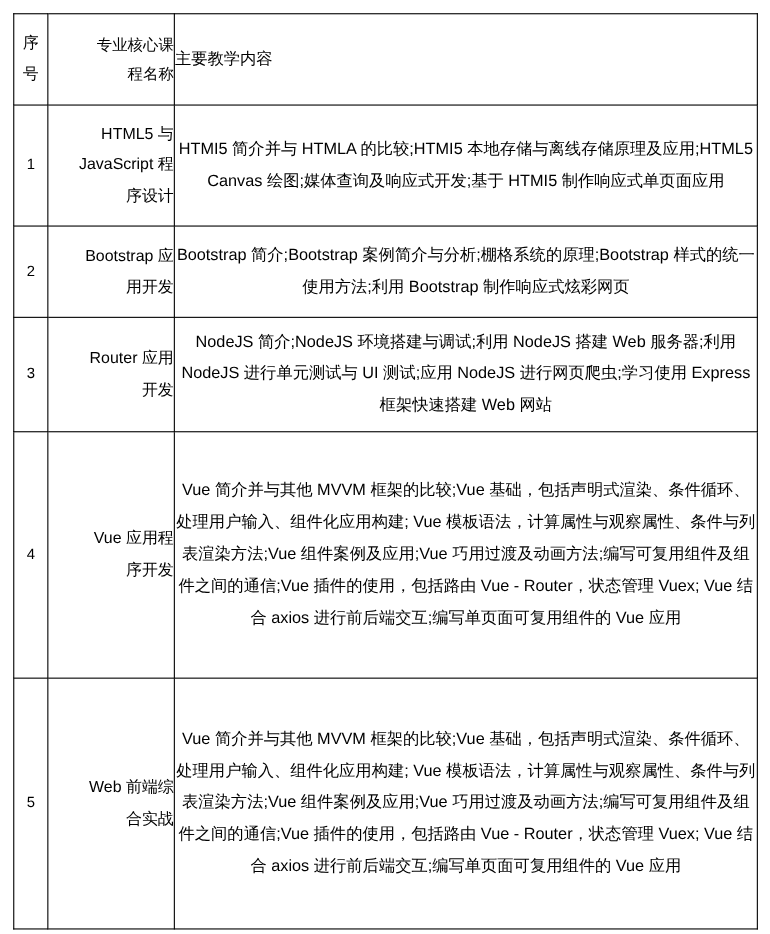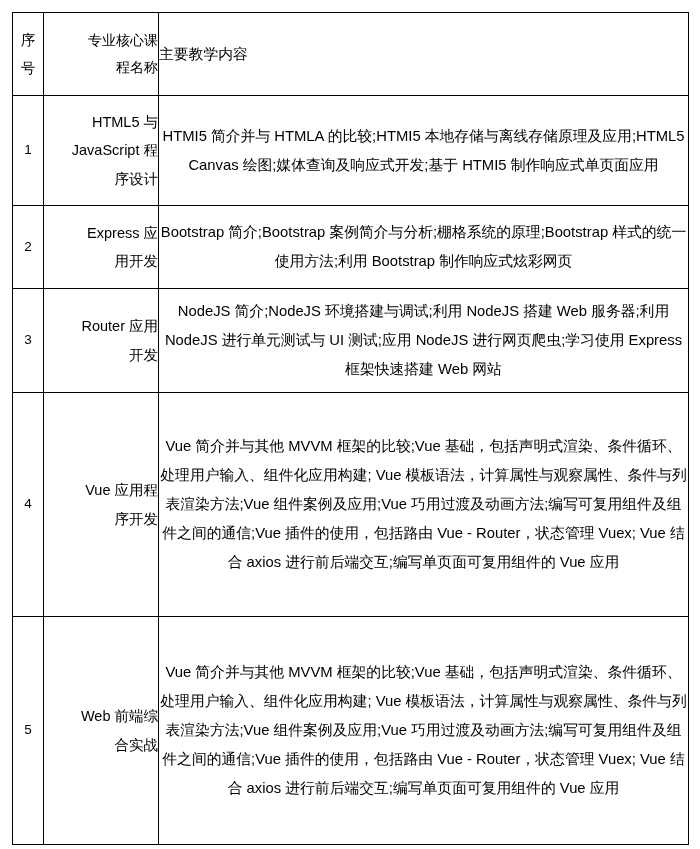--- a/index.html
+++ b/index.html
@@ -123,21 +123,21 @@
           <td class="cell-name">
             <span class="nm-line">HTML5 与</span>
             <span class="nm-line">JavaScript 程</span>
             <span class="nm-line">序设计</span>
           </td>
           <td class="cell-body">HTMI5 简介并与 HTMLA 的比较;HTMI5 本地存储与离线存储原理及应用;HTML5 Canvas 绘图;媒体查询及响应式开发;基于 HTMI5 制作响应式单页面应用</td>
         </tr>
         <tr class="row-h-2">
           <td class="cell-index">2</td>
           <td class="cell-name">
-            <span class="nm-line">Express 应</span>
+            <span class="nm-line">Bootstrap 应</span>
             <span class="nm-line">用开发</span>
           </td>
           <td class="cell-body">Bootstrap 简介;Bootstrap 案例简介与分析;棚格系统的原理;Bootstrap 样式的统一使用方法;利用 Bootstrap 制作响应式炫彩网页</td>
         </tr>
         <tr class="row-h-3">
           <td class="cell-index">3</td>
           <td class="cell-name">
             <span class="nm-line">Router 应用</span>
             <span class="nm-line">开发</span>
           </td>

